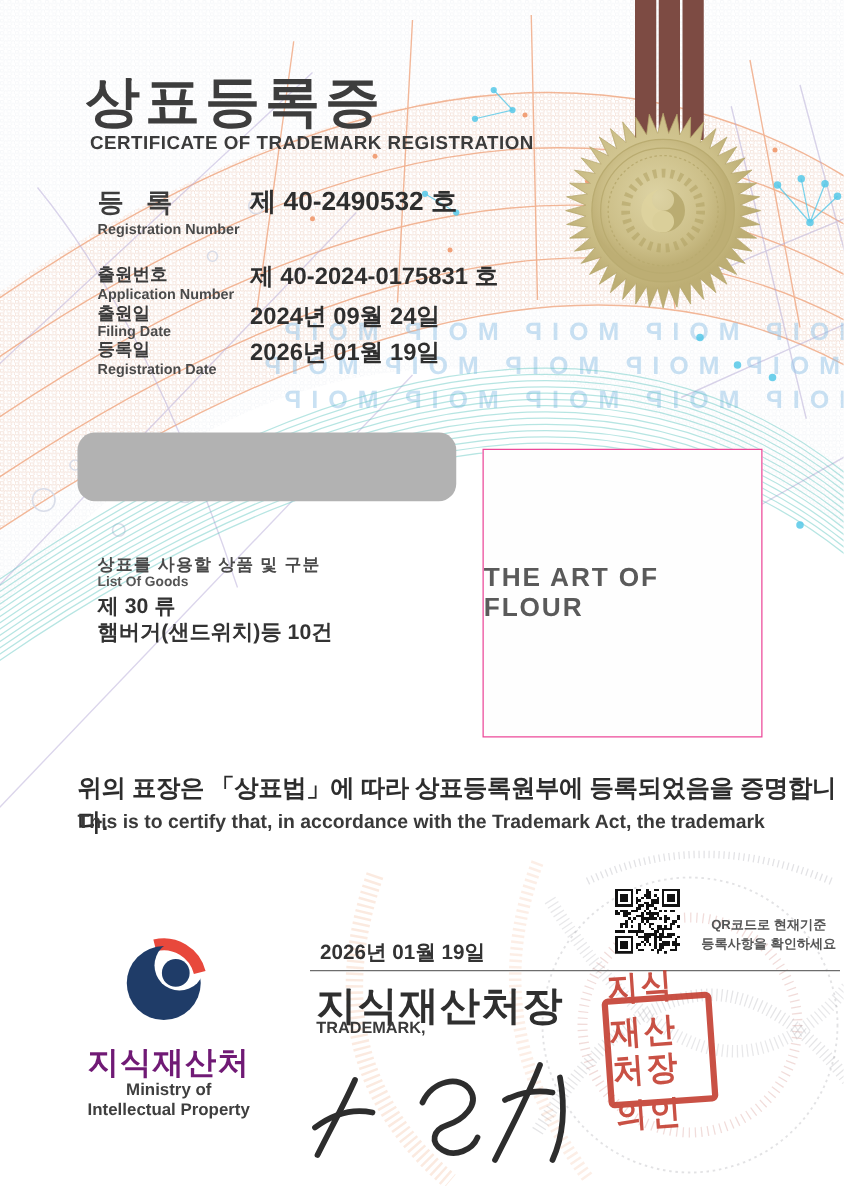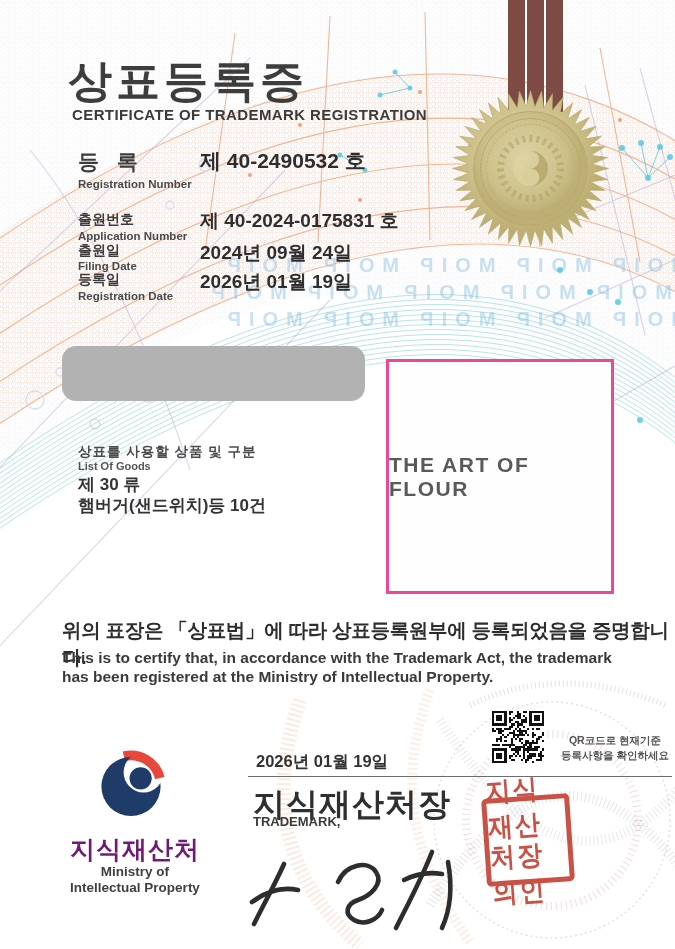--- a/index.html
+++ b/index.html
@@ -16,21 +16,21 @@
   .fsub{font-size:11.5px;font-weight:bold;color:#4a4a4a;}
   .flabel{font-size:14px;font-weight:bold;color:#3c3c3c;}
   .fval{left:200px;font-size:19px;font-weight:bold;color:#2e2e2e;}
   .fval-big{left:200px;top:147px;font-size:21px;font-weight:bold;color:#2e2e2e;}
   
   .owner-label{left:78px;top:329px;font-size:14px;font-weight:bold;color:#3c3c3c;}
   .owner-en{font-size:10.5px;font-weight:normal;color:#555;margin-left:6px;}
   .redact{left:62px;top:346px;width:303px;height:55px;background:#b2b2b2;border-radius:14px;}
   
   .tm-box{left:386px;top:359px;width:222px;height:229px;background:#fefefe;
-          border:3px solid #ec4899;display:flex;align-items:center;justify-content:center;}
+          border:1px solid #ec4899;display:flex;align-items:center;justify-content:center;}
   .tm-text{font-size:21px;font-weight:bold;color:#5a5a5a;letter-spacing:1.5px;}
   
   .goods-ko{left:78px;top:443px;font-size:13.5px;font-weight:bold;color:#4a4a4a;letter-spacing:1px;}
   .goods-en{left:78px;top:460px;font-size:11px;font-weight:bold;color:#555;}
   .goods-class{left:78px;top:473px;font-size:17px;font-weight:bold;color:#333;}
   .goods-items{left:78px;top:494px;font-size:17px;font-weight:bold;color:#333;}
   
   .stmt-ko{left:62px;top:617px;font-size:19.5px;font-weight:bold;color:#2d2d2d;letter-spacing:-0.3px;}
   .stmt-en1{left:62px;top:649px;font-size:15.5px;font-weight:bold;color:#3a3a3a;}
   .stmt-en2{left:62px;top:668px;font-size:15.5px;font-weight:bold;color:#3a3a3a;}
@@ -234,21 +234,20 @@
     <span class="tm-text">THE ART OF FLOUR</span>
   </div>
 
   <div class="abs z1 goods-ko">상표를 사용할 상품 및 구분</div>
   <div class="abs z1 goods-en">List Of Goods</div>
   <div class="abs z1 goods-class">제 30 류</div>
   <div class="abs z1 goods-items">햄버거(샌드위치)등 10건</div>
 
   <div class="abs z1 stmt-ko">위의 표장은 「상표법」에 따라 상표등록원부에 등록되었음을 증명합니다.</div>
   <div class="abs z1 stmt-en1">This is to certify that, in accordance with the Trademark Act, the trademark</div>
-  <div class="abs z1 stmt-en2">has been registered at the Ministry of Intellectual Property.</div>
 
   <svg id="qr-svg" class="abs z1 qr" width="52" height="52" viewBox="0 0 25 25" shape-rendering="crispEdges">
       <rect x="0" y="0" width="25" height="25" fill="#fff"></rect>
       <rect x="8" y="0" width="1" height="1" fill="#111"></rect>
       <rect x="9" y="0" width="1" height="1" fill="#111"></rect>
       <rect x="12" y="0" width="1" height="1" fill="#111"></rect>
       <rect x="15" y="0" width="1" height="1" fill="#111"></rect>
       <rect x="16" y="0" width="1" height="1" fill="#111"></rect>
       <rect x="8" y="1" width="1" height="1" fill="#111"></rect>
       <rect x="12" y="1" width="1" height="1" fill="#111"></rect>

